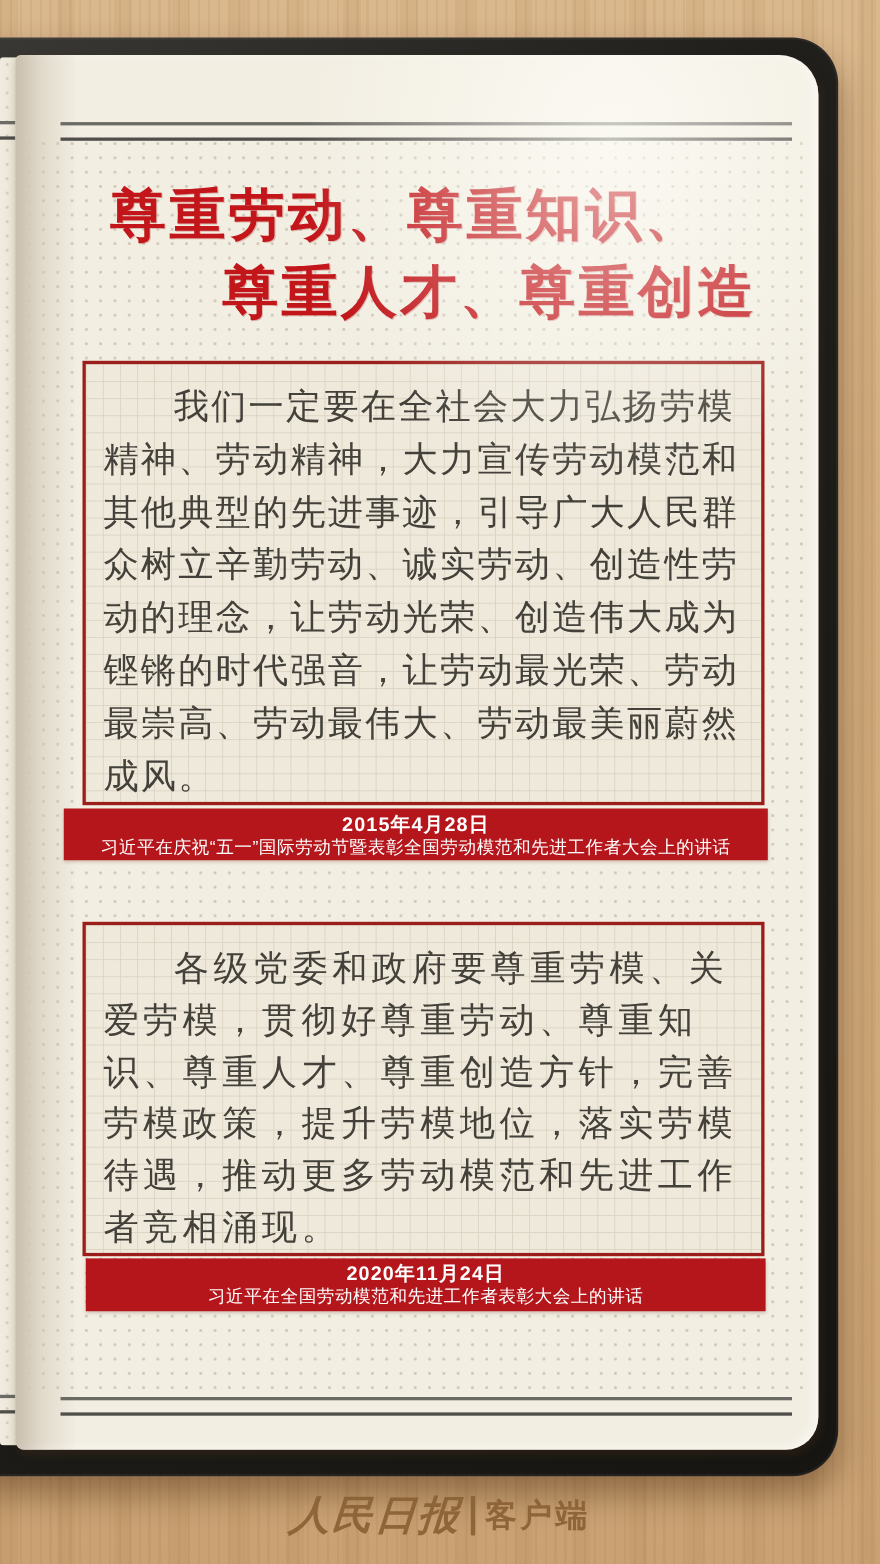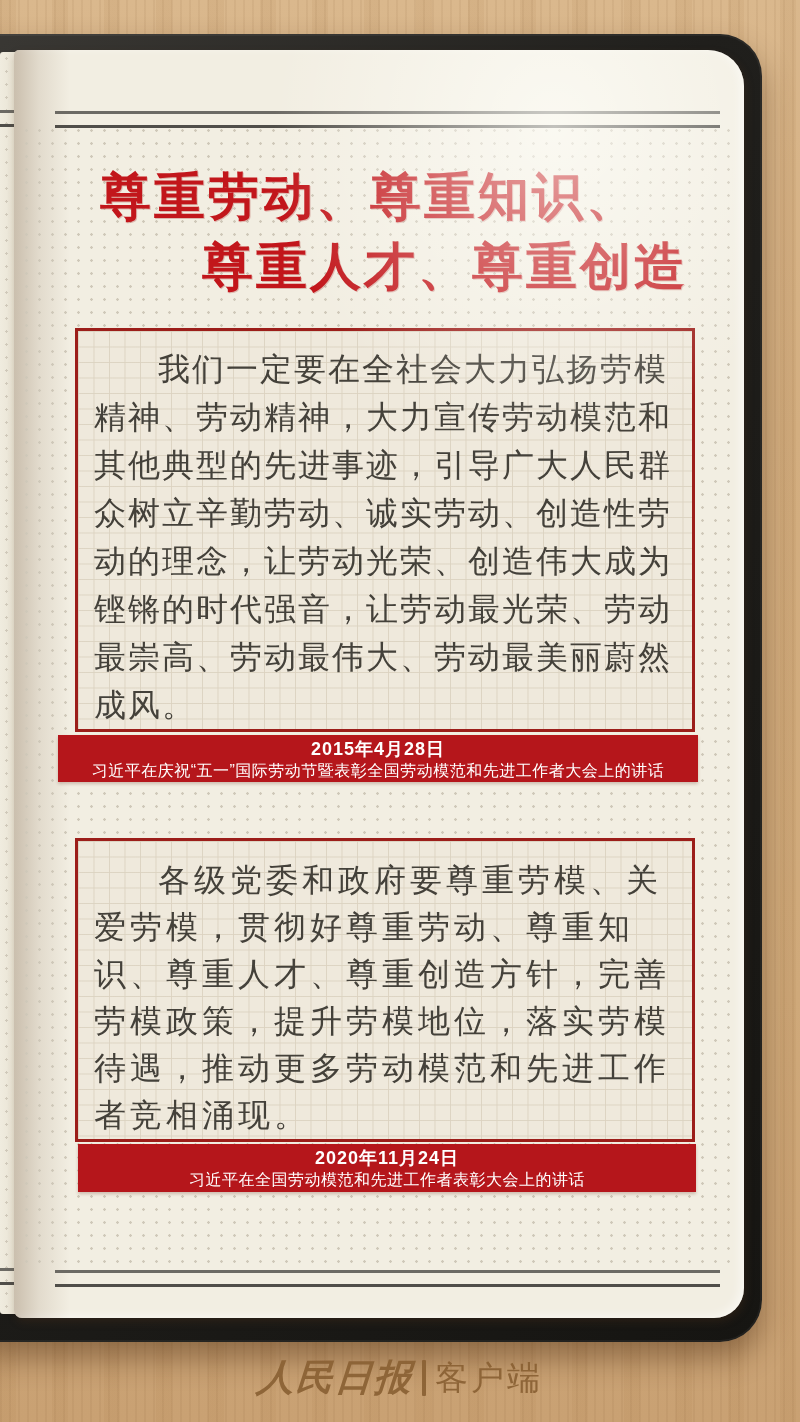--- a/index.html
+++ b/index.html
@@ -106,21 +106,21 @@
   
   .footer-logo{
     position:absolute;top:1352px;left:0;width:800px;height:52px;
     display:flex;align-items:center;justify-content:center;gap:9px;
     color:#8a6134;opacity:.92;
   }
   .masthead{font-family:"DejaVu Serif","Liberation Serif",serif;
     font-style:italic;font-weight:700;font-size:37px;letter-spacing:2px;
     transform:skewX(-4deg);}
   .logo-divider{width:4px;height:36px;background:#8a6134;border-radius:1px;}
-  .client-label{font-weight:400;font-size:33px;letter-spacing:3px;}
+  .client-label{font-weight:700;font-size:29px;letter-spacing:3px;}
 </style>
 </head>
 <body>
 
 <div class="scene">
 
   <div class="cover"></div>
 
   <div class="page-left-edge">
     <div class="rule-stub top"></div>

